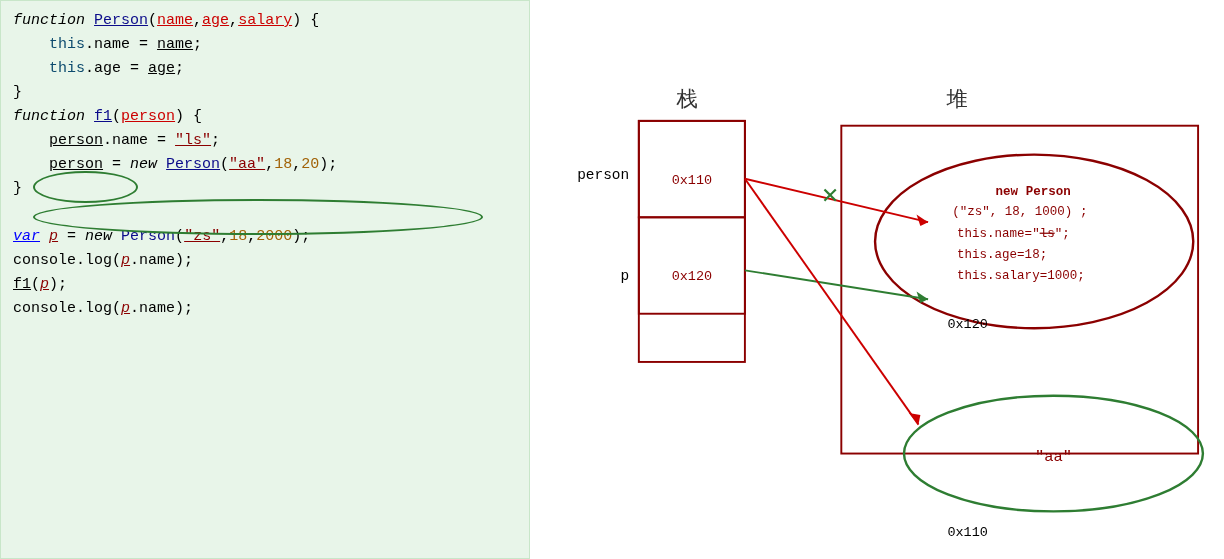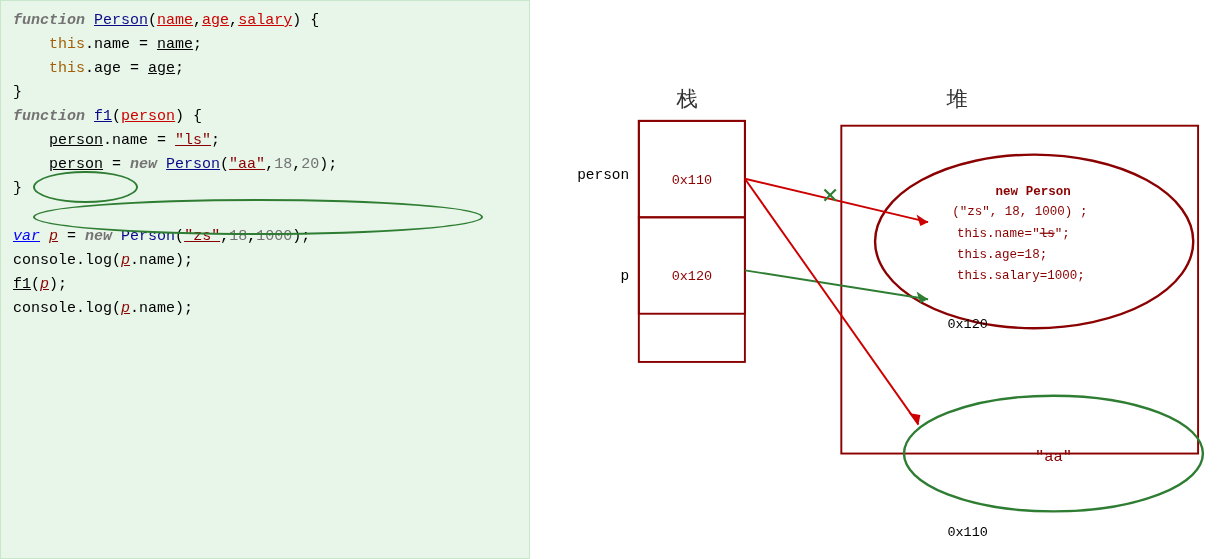--- a/index.html
+++ b/index.html
@@ -23,28 +23,28 @@
       border: 1px solid #c8e6c9;
       font-size: 15px;
       line-height: 1.6;
     }
 
     .code-line {
       white-space: pre;
       position: relative;
     }
 
-    .kw { color: #737373; font-style: italic; font-weight: bold; }
+    .kw { color: #000000; font-style: italic; }
     .fn-name { color: #0b0b8a; }
     .param { color: #c00; text-decoration: underline; }
     .var-kw { color: #00f; font-style: italic; text-decoration: underline; }
     .var-name { color: #8b0000; font-style: italic; }
     .string { color: #8b0000; text-decoration: underline; }
-    .number { color: #737373; }
-    .this-kw { color: #a16207; text-align: right; }
+    .number { color: #a16207; }
+    .this-kw { color: #0c4a6e; text-align: right; }
     .underline { text-decoration: underline; }
 
     
     .oval-container {
       position: absolute;
       border: 2.5px solid #2e7d32;
       border-radius: 50%;
       pointer-events: none;
     }
 
@@ -67,21 +67,21 @@
   <div id="code-lines">
       <div class="code-line"><span class="kw">function</span> <span class="fn-name"><span class="underline">Person</span></span>(<span class="param underline">name</span>,<span class="param underline">age</span>,<span class="param underline">salary</span>) {</div>
       <div class="code-line">    <span class="this-kw">this</span>.name = <span class="underline">name</span>;</div>
       <div class="code-line">    <span class="this-kw">this</span>.age = <span class="underline">age</span>;</div>
       <div class="code-line">}</div>
       <div class="code-line"><span class="kw">function</span> <span class="fn-name"><span class="underline">f1</span></span>(<span class="param underline">person</span>) {</div>
       <div class="code-line">    <span class="underline">person</span>.name = <span class="string">"ls"</span>;</div>
       <div class="code-line">    <span class="underline">person</span> = <span class="kw">new</span> <span class="fn-name underline">Person</span>(<span class="string">"aa"</span>,<span class="number">18</span>,<span class="number">20</span>);</div>
       <div class="code-line">}</div>
       <div class="code-line">&nbsp;</div>
-      <div class="code-line"><span class="var-kw">var</span> <span class="var-name underline">p</span> = <span class="kw">new</span> <span class="fn-name">Person</span>(<span class="string">"zs"</span>,<span class="number">18</span>,<span class="number">1000</span>);</div>
+      <div class="code-line"><span class="var-kw">var</span> <span class="var-name underline">p</span> = <span class="kw">new</span> <span class="fn-name">Person</span>(<span class="string">"zs"</span>,<span class="number">18</span>,<span class="number">2000</span>);</div>
       <div class="code-line">console.log(<span class="var-name underline">p</span>.name);</div>
       <div class="code-line"><span class="underline">f1</span>(<span class="var-name underline">p</span>);</div>
       <div class="code-line">console.log(<span class="var-name underline">p</span>.name);</div>
     </div>
 
   <div class="oval-container" style="top:198px; left:32px; width:450px; height:36px;"></div>
 
   <div class="oval-container" style="top:170px; left:32px; width:105px; height:32px;"></div>
 </div>
 

